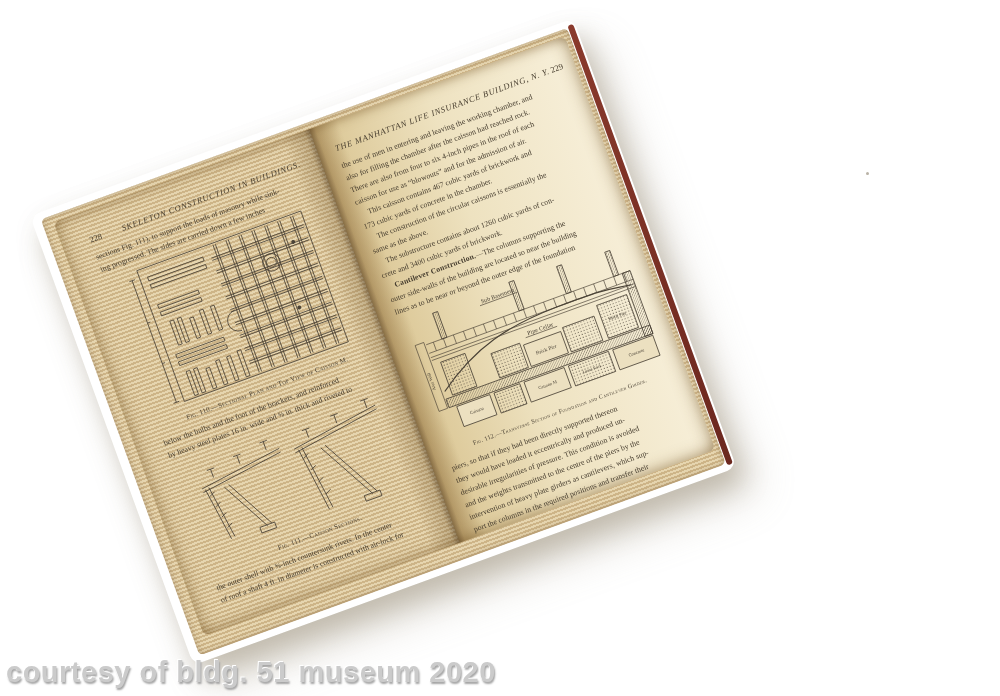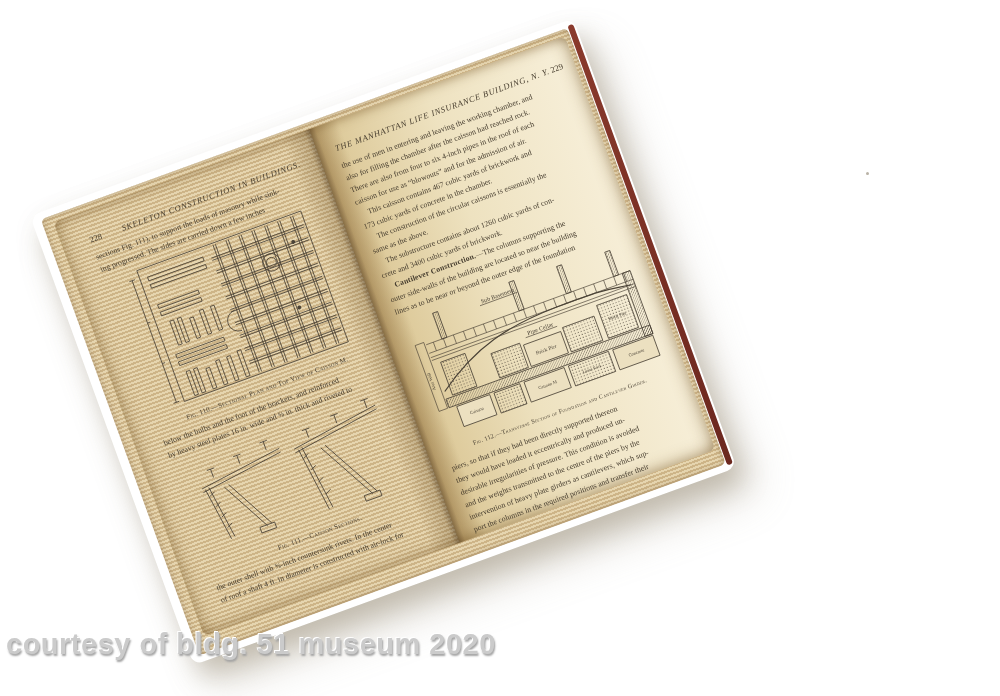--- a/index.html
+++ b/index.html
@@ -48,21 +48,21 @@
   .figure svg{display:inline-block;}
   .fig-caption{font-size:6.9px;line-height:10px;text-align:center;letter-spacing:.25px;
                font-variant:small-caps;color:#4a4134;margin:2px 0 5px;white-space:nowrap;}
   .fig-caption.cap-sm{font-size:6.3px;}
 
   .ink{stroke:#4b4337;fill:none;stroke-width:.8;}
   .ink-f{fill:#4b4337;stroke:none;}
   svg text{fill:#4b4337;stroke:none;font-family:"Liberation Serif",serif;}
 
   
-  .watermark{position:absolute;left:6px;top:628px;font-family:"Liberation Sans",sans-serif;
+  .watermark{position:absolute;left:6px;top:656px;font-family:"Liberation Sans",sans-serif;
              font-weight:bold;font-size:29px;letter-spacing:.5px;color:#cbcbcb;
              text-shadow:-1px -1px 0 #ffffff,1px 2px 2px #a3a3a3;}
   .speck{position:absolute;width:3px;height:3px;border-radius:50%;background:#b9b2a6;}
 </style>
 </head>
 <body>
 
 <div class="stage">
 
   <div class="book">

